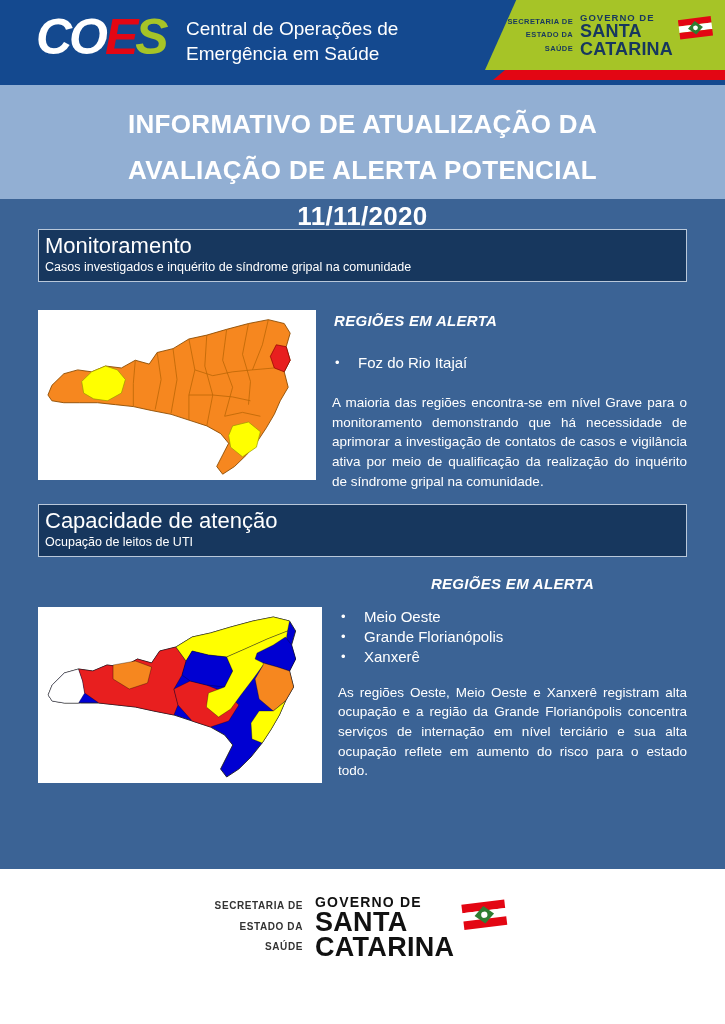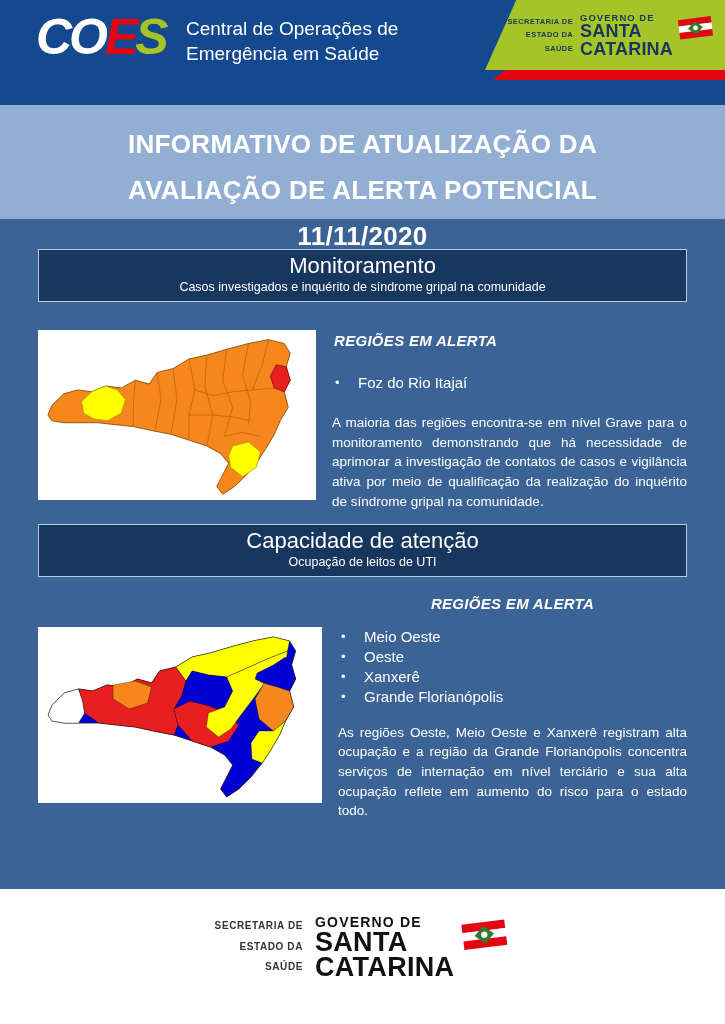--- a/index.html
+++ b/index.html
@@ -1,20 +1,20 @@
 <!DOCTYPE html>
 <html><head>
 <meta charset="utf-8">
 <style>
   * { margin:0; padding:0; box-sizing:border-box; }
   body { font-family:"Liberation Sans", sans-serif; background:#e8e8e8; }
   .page { width:725px; height:1024px; background:#fff; position:relative; overflow:hidden; margin:0 auto; }
 
   
-  .top-bar { position:relative; height:105px; background:#14498F; }
+  .top-bar { position:relative; height:85px; background:#14498F; }
   .coes { position:absolute; left:36px; top:12px; font-size:50px; font-weight:bold; font-style:italic; letter-spacing:-3px; line-height:1; }
   .coes .c-white { color:#ffffff; }
   .coes .c-red   { color:#E30613; }
   .coes .c-green { color:#A6C427; }
   .org-name { position:absolute; left:186px; top:16px; color:#fff; font-size:19px; line-height:1.32; }
   .gov-badge { position:absolute; right:0; top:0; width:240px; height:70px; background:#A6C427;
                clip-path:polygon(13% 0, 100% 0, 100% 100%, 0% 100%);
                display:flex; align-items:center; justify-content:flex-end; padding-right:10px; }
   .secretaria-sm { text-align:right; font-size:7.5px; font-weight:bold; color:#17375E; line-height:1.8; letter-spacing:.4px; margin-right:7px; }
   .gov-logo-sm { position:relative; padding-right:42px; color:#17375E; }
@@ -23,21 +23,21 @@
   .gov-logo-sm .flag { position:absolute; right:0; top:3px; }
   .red-stripe { position:absolute; right:0; top:70px; width:232px; height:10px; background:#E30613;
                 clip-path:polygon(12px 0, 100% 0, 100% 100%, 0 100%); }
 
   
   .title-band { height:114px; background:#92AFD3; text-align:center; color:#fff; font-weight:bold; padding-top:16px; }
   .title-band div { font-size:26px; line-height:46px; letter-spacing:.3px; }
 
   
   .main-panel { height:670px; background:#3B6395; padding:30px 38px 0 38px; }
-  .section-box { background:#17375E; border:1.5px solid #B9C8DA; text-align:center; color:#fff; padding:3px 6px 7px 6px; }
+  .section-box { background:#17375E; border:1.5px solid #B9C8DA; color:#fff; padding:3px 6px 7px 6px; }
   .section-title { font-size:22px; font-weight:400; }
   .section-sub { font-size:12.5px; margin-top:1px; }
 
   .content-row { display:flex; margin-top:28px; }
   .map-box { background:#fff; flex:none; }
   .map-box.m1 { width:278px; height:170px; }
   .map-box.m2 { width:284px; height:176px; }
   .map-box svg { display:block; width:100%; height:100%; }
 
   .text-col { flex:1; margin-left:16px; color:#fff; }
@@ -166,23 +166,22 @@
             <polygon points="186,50 204,42 226,32 246,24 244,38 234,48 222,58 212,72 200,88 190,102 178,110 166,100 168,86 184,80 192,64" fill="#FFFF00"></polygon>
             <polygon points="214,52 216,46 232,38 244,30 250,38 254,52 248,64 236,60 222,56" fill="#0000D2"></polygon>
             <polygon points="222,56 236,60 248,64 252,80 244,94 232,104 218,92 214,72 222,58" fill="#F6871F"></polygon>
             <polygon points="232,104 244,94 238,108 230,122 221,136 211,132 210,116 218,104" fill="#FFFF00"></polygon>
           </g>
         </svg>
       </div>
       <div class="text-col">
         <ul class="region-list">
           <li>Meio Oeste</li>
-          <li>Oeste</li>
+          <li>Grande Florianópolis</li>
           <li>Xanxerê</li>
-          <li>Grande Florianópolis</li>
         </ul>
         <p class="body-text">As regiões Oeste, Meio Oeste e Xanxerê registram alta ocupação e a região da Grande Florianópolis concentra serviços de internação em nível terciário e sua alta ocupação reflete em aumento do risco para o estado todo.</p>
       </div>
     </div>
 
   </section>
 
   <footer class="footer">
     <div class="secretaria-ft">
       <div>SECRETARIA DE</div>

